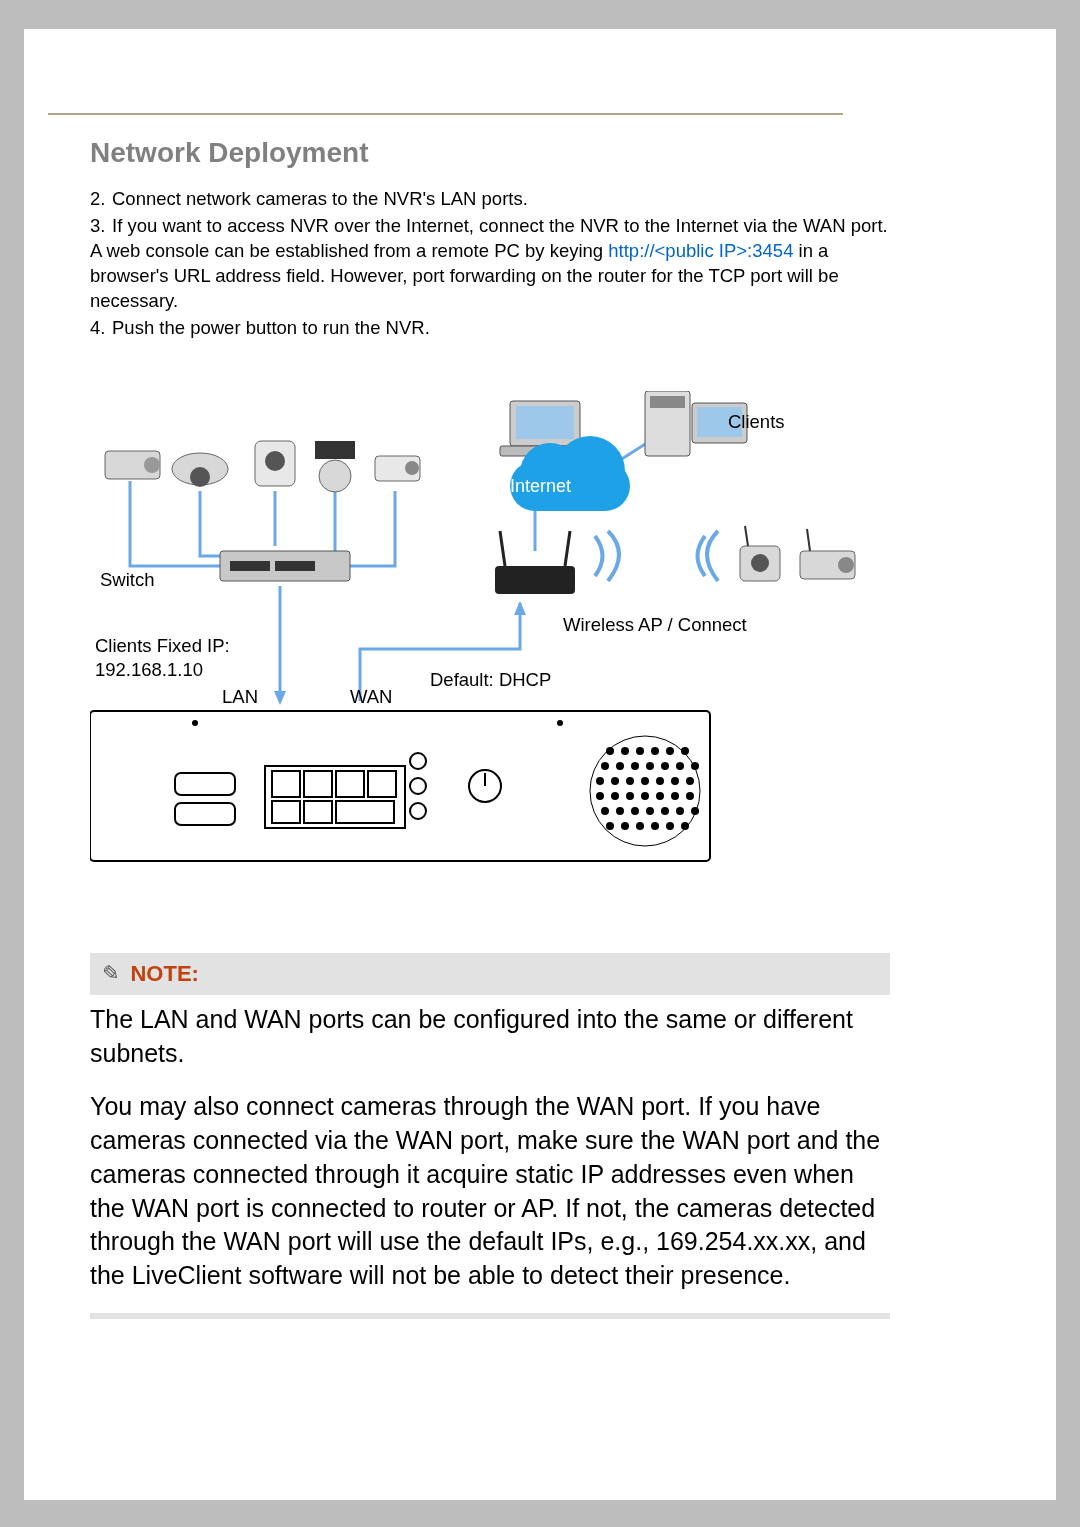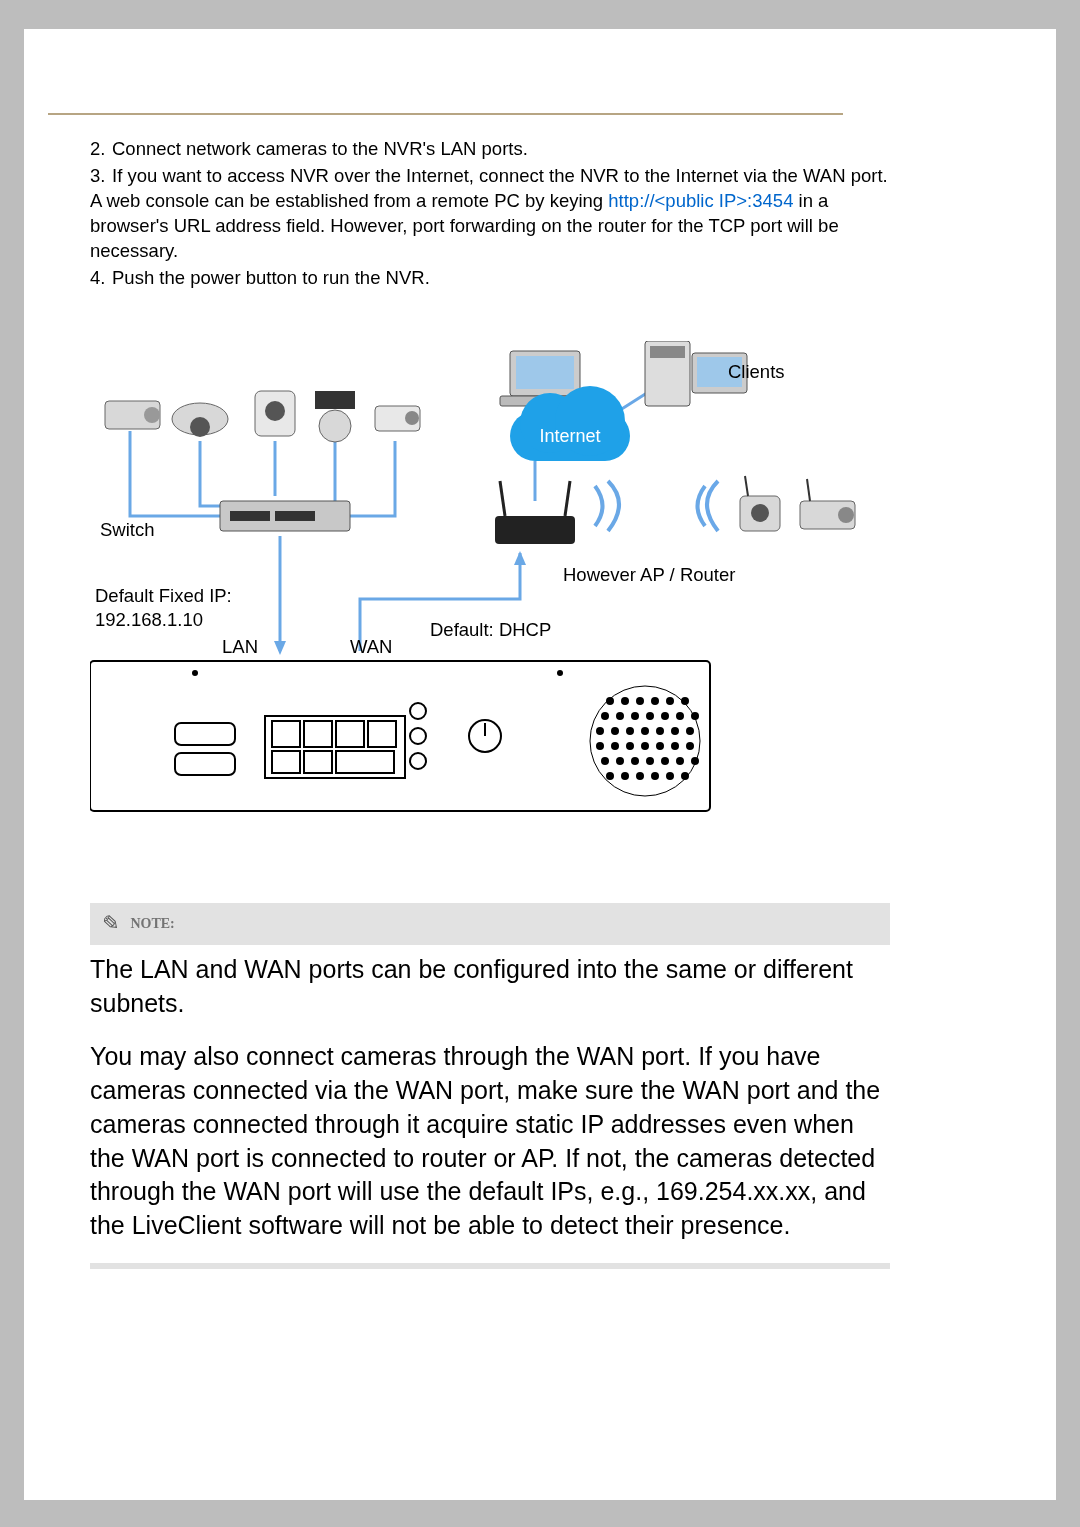--- a/index.html
+++ b/index.html
@@ -63,21 +63,21 @@
     margin-top: 50px;
   }
   .lbl { position: absolute; font-size: 18.5px; color: #000; white-space: pre; }
   .cloud {
     position: absolute;
     width: 120px; height: 50px;
     background: #1fa1e8;
     border-radius: 40px;
     color: #fff;
     font-size: 18px;
-    text-align: center;
+    text-align: left;
     line-height: 50px;
   }
   .cloud::before, .cloud::after {
     content: "";
     position: absolute;
     background: #1fa1e8;
     border-radius: 50%;
   }
   .cloud::before { width: 60px; height: 60px; top: -18px; left: 10px; }
   .cloud::after  { width: 70px; height: 70px; top: -25px; left: 45px; }
@@ -93,24 +93,23 @@
     align-items: center;
     gap: 12px;
   }
   .note-head .pencil {
     font-size: 22px;
     font-style: italic;
     color: #555;
     transform: rotate(-10deg);
   }
   .note-head .note-label {
-    font-size: 14px;
+    font-size: 22px;
     font-weight: bold;
-    color: #737373;
-    font-family: Liberation Serif, serif;
+    color: #c2410c;
   }
   .note-body {
     font-size: 25px;
     line-height: 1.35;
     margin-top: 8px;
   }
   .note-body p { margin-bottom: 20px; }
   .note-rule {
     height: 6px;
     background: #e2e2e2;
@@ -126,20 +125,21 @@
   }
 </style>
 </head>
 <body>
 
 <div class="page">
   <div class="header-brand">VIVOTEK</div>
   <div class="header-rule"></div>
 
   <div class="content">
+    <h1 class="title">Network Deployment</h1>
 
     <ol class="steps">
       <li><span class="num">2.</span><span>Connect network cameras to the NVR's LAN ports.</span></li>
       <li><span class="num">3.</span><span>If you want to access NVR over the Internet, connect the NVR to the Internet via the WAN port. A web console can be established from a remote PC by keying </span><span class="url">http://&lt;public IP&gt;:3454</span><span> in a browser's URL address field. However, port forwarding on the router for the TCP port will be necessary.</span></li>
       <li><span class="num">4.</span><span>Push the power button to run the NVR.</span></li>
     </ol>
 
     <div class="diagram">
       <svg width="800" height="490" style="position:absolute;left:0;top:0">
 
@@ -296,26 +296,26 @@
                 <circle cx="595" cy="435" r="4"></circle>
             </g>
           </g>
         </g>
       </svg>
 
       <div class="cloud" style="left:420px; top:70px;"><span>Internet</span></div>
 
       <div class="lbl" style="left:638px; top:20px;">Clients</div>
       <div class="lbl" style="left:10px; top:178px;">Switch</div>
-      <div class="lbl" style="left:5px; top:244px;">Default Fixed IP:</div>
+      <div class="lbl" style="left:5px; top:244px;">Clients Fixed IP:</div>
       <div class="lbl" style="left:5px; top:268px;">192.168.1.10</div>
       <div class="lbl" style="left:132px; top:295px;">LAN</div>
       <div class="lbl" style="left:260px; top:295px;text-align:right;">WAN</div>
       <div class="lbl" style="left:340px; top:278px;">Default: DHCP</div>
-      <div class="lbl" style="left:473px; top:223px;">However AP / Router</div>
+      <div class="lbl" style="left:473px; top:223px;">Wireless AP / Connect</div>
     </div>
 
     <div class="note-block">
       <div class="note-head">
         <span class="pencil">✎</span>
         <span class="note-label">NOTE:</span>
       </div>
       <div class="note-body">
         <p>The LAN and WAN ports can be configured into the same or different subnets.</p>
         <p>You may also connect cameras through the WAN port. If you have cameras connected via the WAN port, make sure the WAN port and the cameras connected through it acquire static IP addresses even when the WAN port is connected to router or AP. If not, the cameras detected through the WAN port will use the default IPs, e.g., 169.254.xx.xx, and the LiveClient software will not be able to detect their presence.</p>

